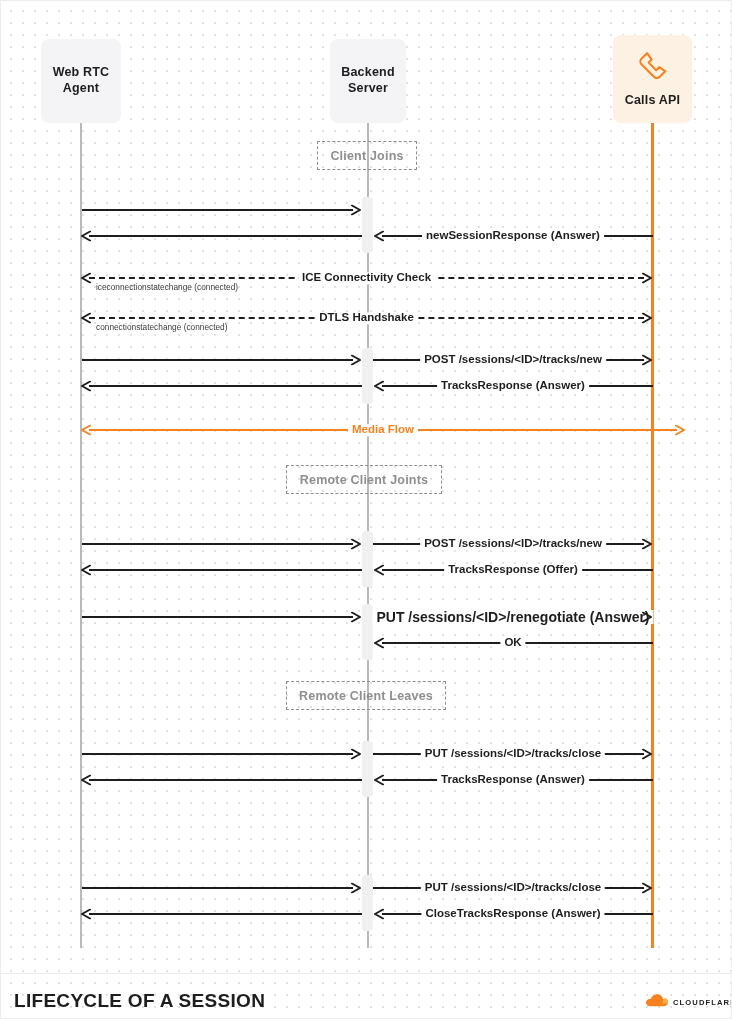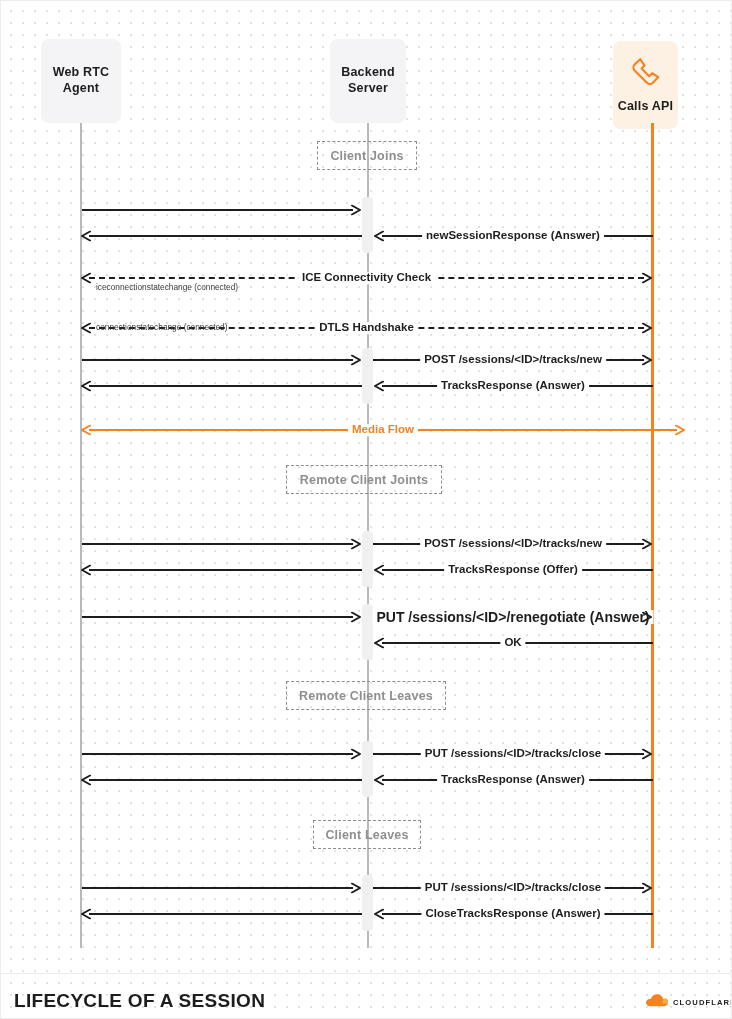--- a/index.html
+++ b/index.html
@@ -155,21 +155,21 @@
   <div class="actor plain" style="left:40px; top:38px; width:80px; height:84px;">
     <span>Web RTC</span>
     <span>Agent</span>
   </div>
 
   <div class="actor plain" style="left:329px; top:38px; width:76px; height:84px;">
     <span>Backend</span>
     <span>Server</span>
   </div>
 
-  <div class="actor calls" style="left:612px; top:40px; width:65px; height:88px;">
+  <div class="actor calls" style="left:612px; top:34px; width:79px; height:88px;">
     <span class="phone-ico">
       <svg width="34" height="32" viewBox="0 0 34 32" fill="none">
         <path d="M11.2 3.2 L5.6 8.6 c-1.6 1.6 -1.6 4.2 0 5.8 l12.4 12.4 c1.6 1.6 4.2 1.6 5.8 0 l5.4 -5.6 -6.0 -4.0 -3.0 3.0 -7.6 -7.6 3.0 -3.0 z" stroke="#f6821f" stroke-width="2.1" stroke-linejoin="round" stroke-linecap="round" fill="none"></path>
       </svg>
     </span>
     <span>Calls API</span>
   </div>
 
   <div class="lifeline" style="left:79px; top:122px; height:825px;"></div>
   <div class="lifeline" style="left:366px; top:122px; height:825px;"></div>
@@ -184,23 +184,20 @@
 
   <div class="section" style="left:316px; top:140px; width:100px; height:29px;">
     <span>Client Joins</span>
   </div>
   <div class="section" style="left:285px; top:680px; width:160px; height:29px;">
     <span>Remote Client Leaves</span>
   </div>
   <div class="section" style="left:285px; top:464px; width:156px; height:29px;">
     <span>Remote Client Joints</span>
   </div>
-  <div class="section" style="left:312px; top:819px; width:108px; height:29px;">
-    <span>Client Leaves</span>
-  </div>
 
   <div class="msg" style="left:79px; top:200px; width:282px;">
     <div class="line" style="left:2px; right:9px;"></div>
     <div class="head" style="right:0;">
       <svg width="11" height="11" viewBox="0 0 11 11">
           <path d="M1 1 L9 5.5 L1 10" stroke="#1d1d1d" stroke-width="2" fill="none" stroke-linecap="round" stroke-linejoin="round"></path>
         </svg>
     </div>
   </div>
 
@@ -231,21 +228,21 @@
         </svg>
     </div>
     <div class="head" style="right:0;">
       <svg width="11" height="11" viewBox="0 0 11 11">
           <path d="M1 1 L9 5.5 L1 10" stroke="#1d1d1d" stroke-width="2" fill="none" stroke-linecap="round" stroke-linejoin="round"></path>
         </svg>
     </div>
   </div>
   <div class="sublabel" style="left:95px; top:281px;">iceconnectionstatechange (connected)</div>
 
-  <div class="msg dashed" style="left:79px; top:308px; width:573px;margin-top:10px;">
+  <div class="msg dashed" style="left:79px; top:308px; width:573px;">
     <div class="line" style="left:9px; right:9px;"></div>
     <div class="label" style="left:50%; transform:translate(-50%,-50%); background:#ffffff;">DTLS Handshake</div>
     <div class="head" style="left:0;">
       <svg width="11" height="11" viewBox="0 0 11 11">
           <path d="M10 1 L2 5.5 L10 10" stroke="#1d1d1d" stroke-width="2" fill="none" stroke-linecap="round" stroke-linejoin="round"></path>
         </svg>
     </div>
     <div class="head" style="right:0;">
       <svg width="11" height="11" viewBox="0 0 11 11">
           <path d="M1 1 L9 5.5 L1 10" stroke="#1d1d1d" stroke-width="2" fill="none" stroke-linecap="round" stroke-linejoin="round"></path>

